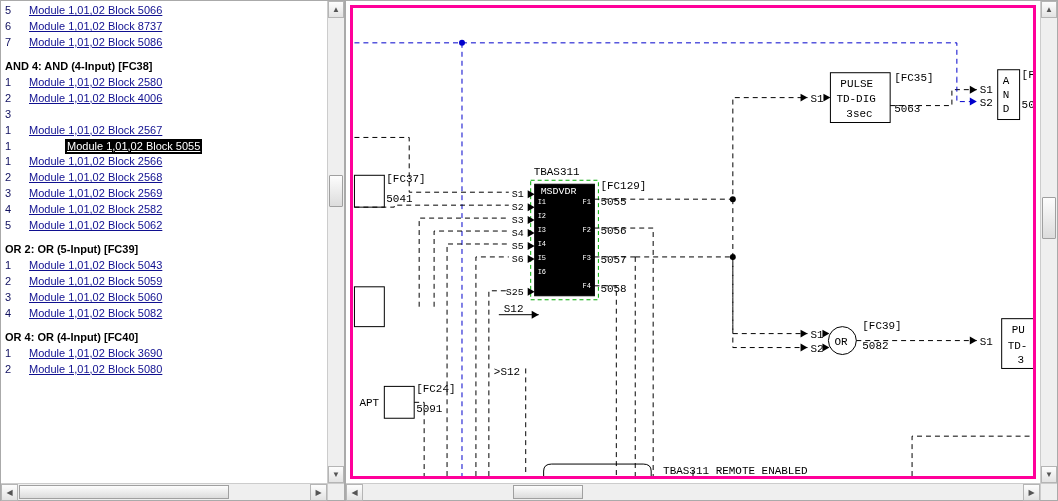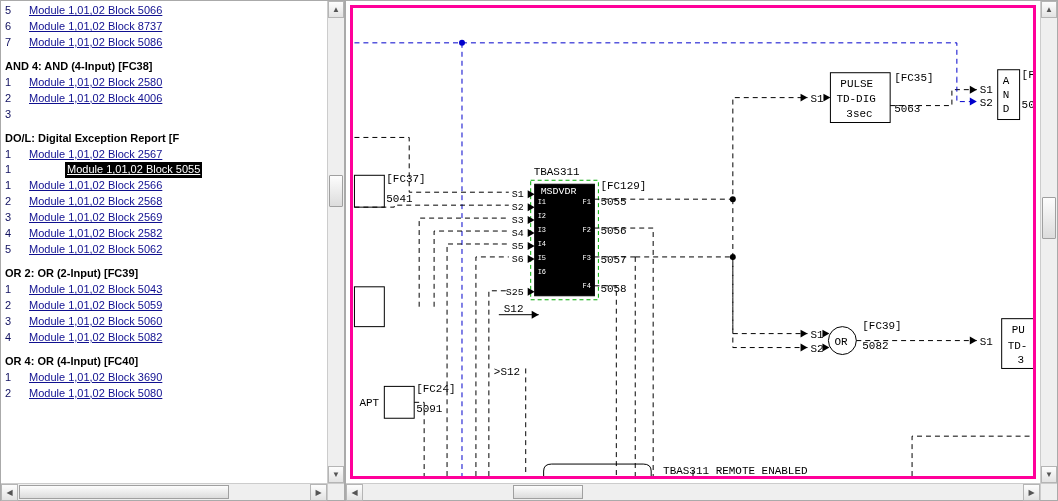--- a/index.html
+++ b/index.html
@@ -161,21 +161,20 @@
         <span class="tree-idx">1</span>
         <span class="tree-link">Module 1,01,02 Block 2580</span>
       </div>
       <div class="tree-row">
         <span class="tree-idx">2</span>
         <span class="tree-link">Module 1,01,02 Block 4006</span>
       </div>
       <div class="tree-row">
         <span class="tree-idx">3</span>
       </div>
-      <div class="group-header">DO/L: Digital Exception Report [F</div>
       <div class="tree-row">
         <span class="tree-idx">1</span>
         <span class="tree-link">Module 1,01,02 Block 2567</span>
       </div>
       <div class="tree-row">
         <span class="tree-idx">1</span>
         <span class="tree-link selected">Module 1,01,02 Block 5055</span>
       </div>
       <div class="tree-row">
         <span class="tree-idx">1</span>
@@ -190,21 +189,21 @@
         <span class="tree-link">Module 1,01,02 Block 2569</span>
       </div>
       <div class="tree-row">
         <span class="tree-idx">4</span>
         <span class="tree-link">Module 1,01,02 Block 2582</span>
       </div>
       <div class="tree-row">
         <span class="tree-idx">5</span>
         <span class="tree-link">Module 1,01,02 Block 5062</span>
       </div>
-      <div class="group-header">OR 2: OR (2-Input) [FC39]</div>
+      <div class="group-header">OR 2: OR (5-Input) [FC39]</div>
       <div class="tree-row">
         <span class="tree-idx">1</span>
         <span class="tree-link">Module 1,01,02 Block 5043</span>
       </div>
       <div class="tree-row">
         <span class="tree-idx">2</span>
         <span class="tree-link">Module 1,01,02 Block 5059</span>
       </div>
       <div class="tree-row">
         <span class="tree-idx">3</span>

